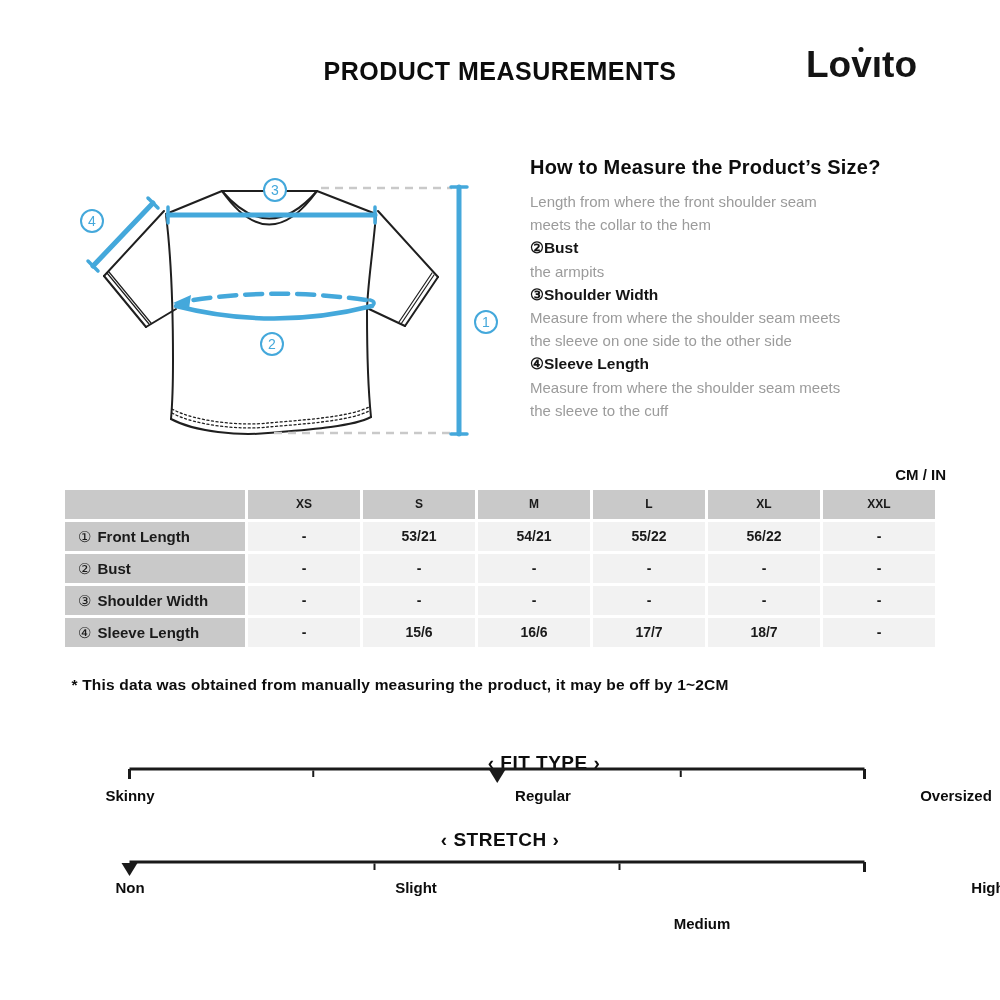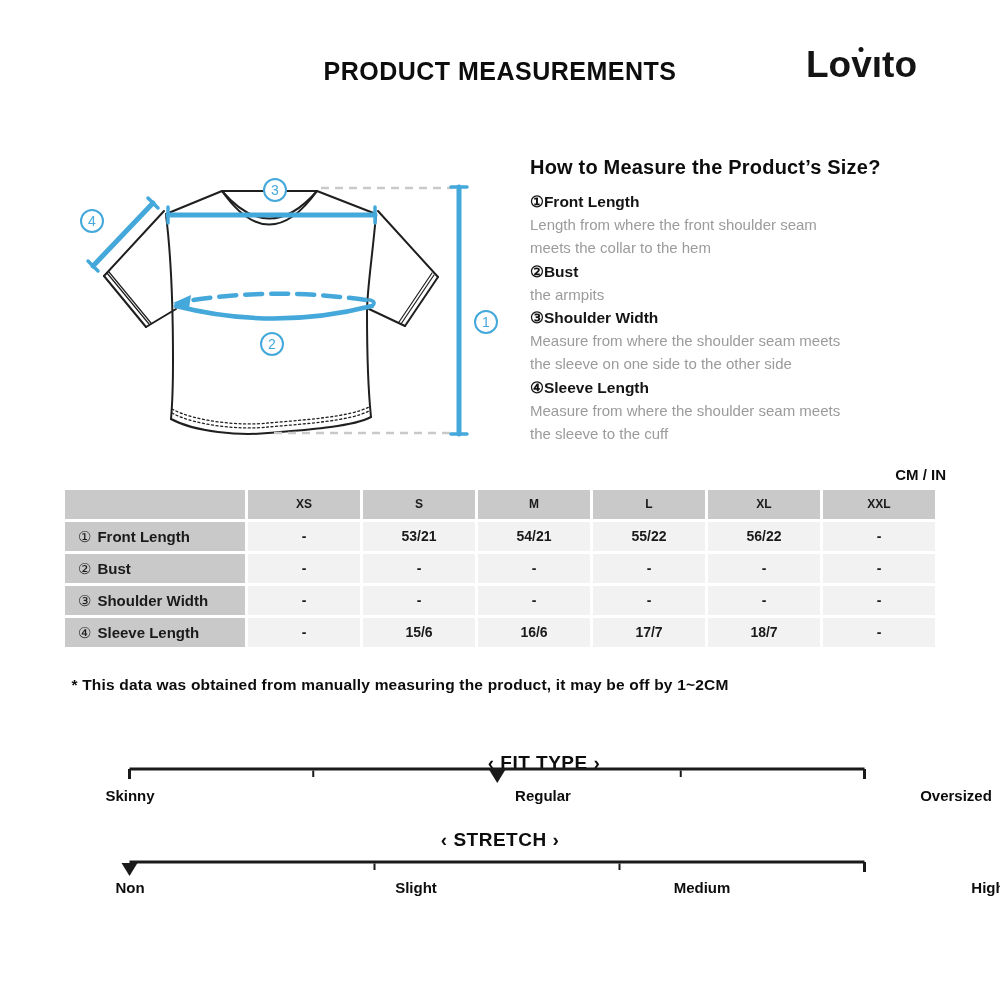--- a/index.html
+++ b/index.html
@@ -115,21 +115,20 @@
     </g>
     <g>
       <circle cx="486" cy="322" r="11" fill="#fff" stroke="#44a8db" stroke-width="2"></circle>
       <text x="486" y="327">1</text>
     </g>
   </g>
 </svg>
 
 <div class="measure">
   <h2>How to Measure the Product’s Size?</h2>
-  <div class="m-name"><span>①</span><span>Front Length</span></div>
   <div class="m-desc">Length from where the front shoulder seam</div>
   <div class="m-desc">meets the collar to the hem</div>
   <div class="m-name"><span>②</span><span>Bust</span></div>
   <div class="m-desc">the armpits</div>
   <div class="m-name"><span>③</span><span>Shoulder Width</span></div>
   <div class="m-desc">Measure from where the shoulder seam meets</div>
   <div class="m-desc">the sleeve on one side to the other side</div>
   <div class="m-name"><span>④</span><span>Sleeve Length</span></div>
   <div class="m-desc">Measure from where the shoulder seam meets</div>
   <div class="m-desc">the sleeve to the cuff</div>
@@ -216,15 +215,15 @@
     <path d="M11.5,2 L746.5,2" stroke-width="3"></path>
     <path d="M746.5,2 L746.5,12" stroke-width="3"></path>
     <path d="M256.5,3.5 L256.5,10" stroke-width="2"></path>
     <path d="M501.5,3.5 L501.5,10" stroke-width="2"></path>
   </g>
   <polygon points="3.5,3 19.5,3 11.5,16" fill="#1a1a1a"></polygon>
 </svg>
 <div class="slider-labels" style="top:879px;padding-left:32px;">
   <span style="left:0%;">Non</span>
   <span style="left:33.33%;">Slight</span>
-  <span style="left:66.67%;">Medium</span>
+  <span style="left:66.67%;margin-top:36px;">Medium</span>
   <span style="left:100%;">High</span>
 </div>
 
 </body></html>

